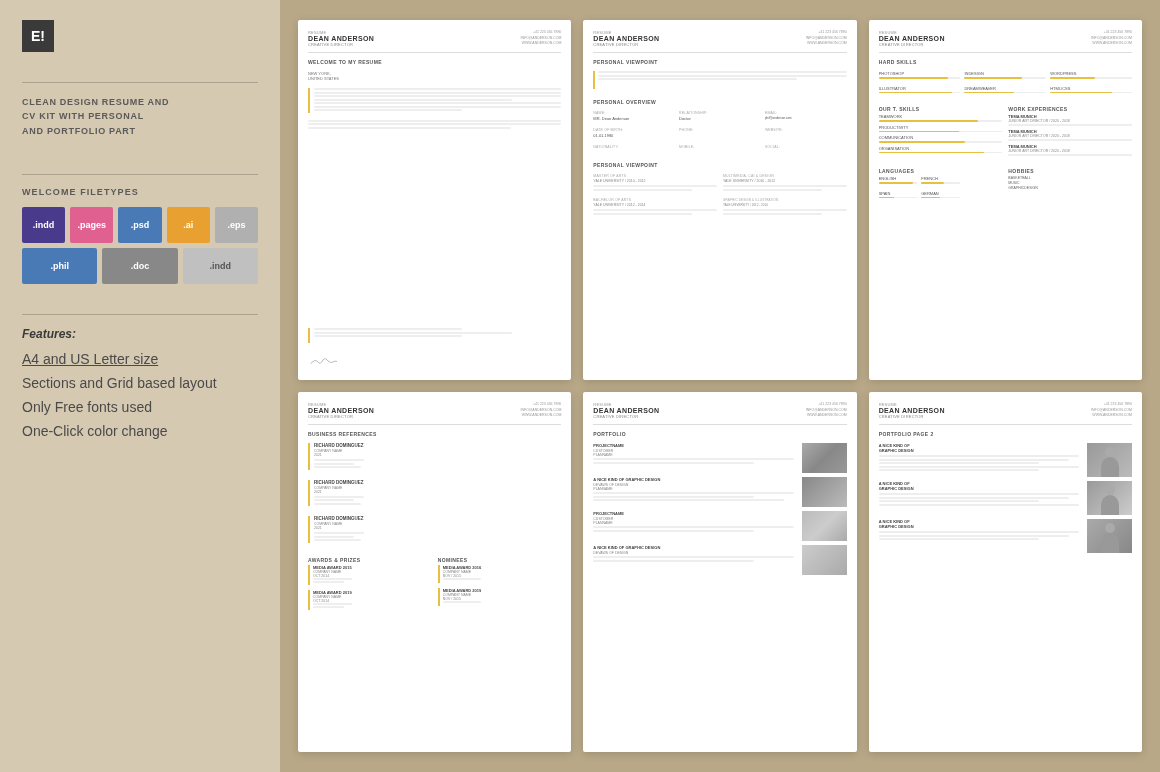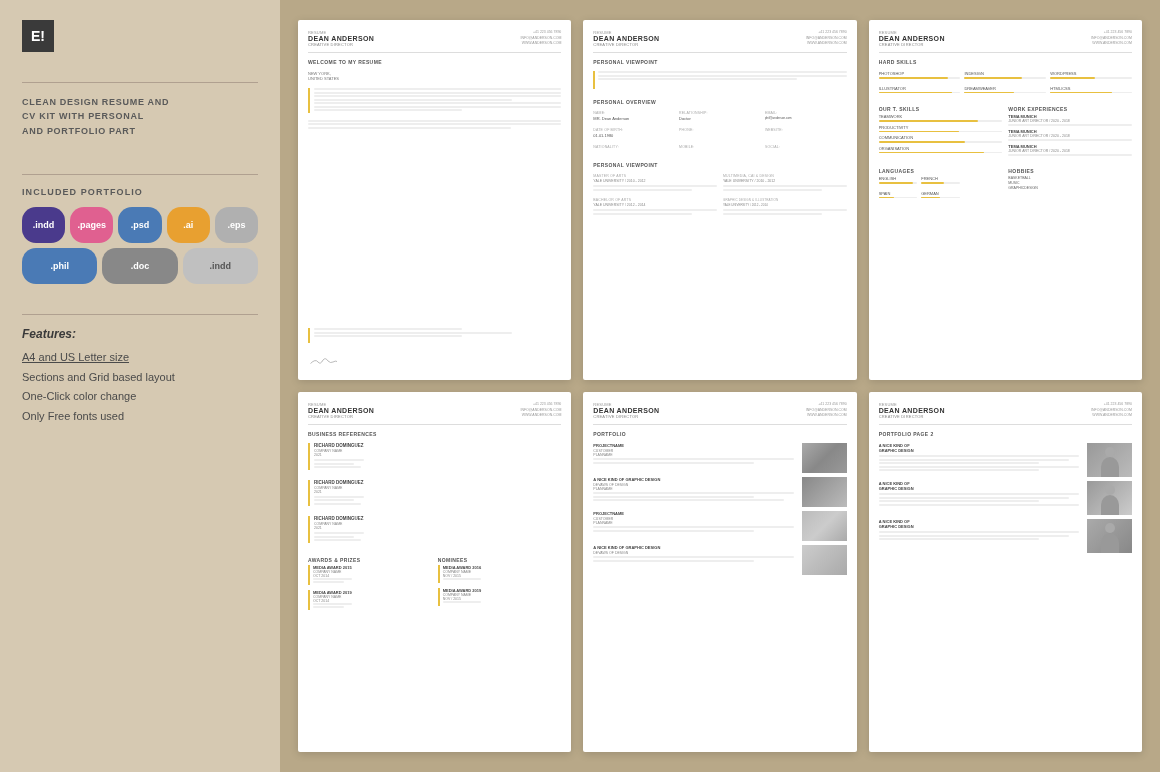--- a/index.html
+++ b/index.html
@@ -90,21 +90,21 @@
     }
 
     .filetype-badge {
       height: 36px;
       display: flex;
       align-items: center;
       justify-content: center;
       font-size: 9px;
       font-weight: bold;
       color: white;
-      border-radius: 14px;
+      border-radius: 2px;
     }
 
     .ft-indd { background: #4a3a8c; }
     .ft-idml { background: #e06090; }
     .ft-psd  { background: #4a7ab5; }
     .ft-ai   { background: #e8a030; }
     .ft-eps  { background: #b0b0b0; }
     .ft-docx { background: #4a7ab5; }
     .ft-doc  { background: #888; text-align: right; }
     .ft-pages { background: #c0c0c0; }
@@ -118,21 +118,21 @@
     }
 
     .features-list {
       list-style: none;
       display: flex;
       flex-direction: column;
       gap: 3px;
     }
 
     .features-list li {
-      font-size: 11px;
+      font-size: 14px;
       color: #4a4a4a;
       line-height: 1.5;
     }
 
     .feature-highlight {
       text-decoration: underline;
     }
 
     
     .main-content {
@@ -452,21 +452,21 @@
   <div class="sidebar-divider"></div>
 
   <div class="description">
     CLEAN DESIGN RESUME AND<br>
     CV KIT WITH PERSONAL<br>
     AND PORTFOLIO PART
   </div>
 
   <div class="sidebar-divider"></div>
 
-  <div class="section-label">INCLUDED PORTFOLIO</div>
+  <div class="section-label">WELCOME FILETYPES</div>
 
   <div class="filetypes-grid">
     <div class="filetype-badge ft-indd">.indd</div>
     <div class="filetype-badge ft-idml">.pages</div>
     <div class="filetype-badge ft-psd">.psd</div>
     <div class="filetype-badge ft-ai">.ai</div>
     <div class="filetype-badge ft-eps">.eps</div>
   </div>
 
   <div class="filetypes-grid-2">
@@ -474,22 +474,22 @@
     <div class="filetype-badge ft-doc">.doc</div>
     <div class="filetype-badge ft-pages" style="color:#555">.indd</div>
   </div>
 
   <div class="sidebar-divider"></div>
 
   <div class="features-label">Features:</div>
   <ul class="features-list">
     <li class="feature-highlight">A4 and US Letter size</li>
     <li>Sections and Grid based layout</li>
+    <li>Only Free fonts used</li>
     <li>One-Click color change</li>
-    <li>Only Free fonts used</li>
   </ul>
 </aside>
 
 <main class="main-content">
 
   <div class="resume-preview">
     <div class="rp-header">
       <div class="rp-header-left">
         <div class="rp-label">RESUME</div>
         <div class="rp-name">DEAN ANDERSON</div>

